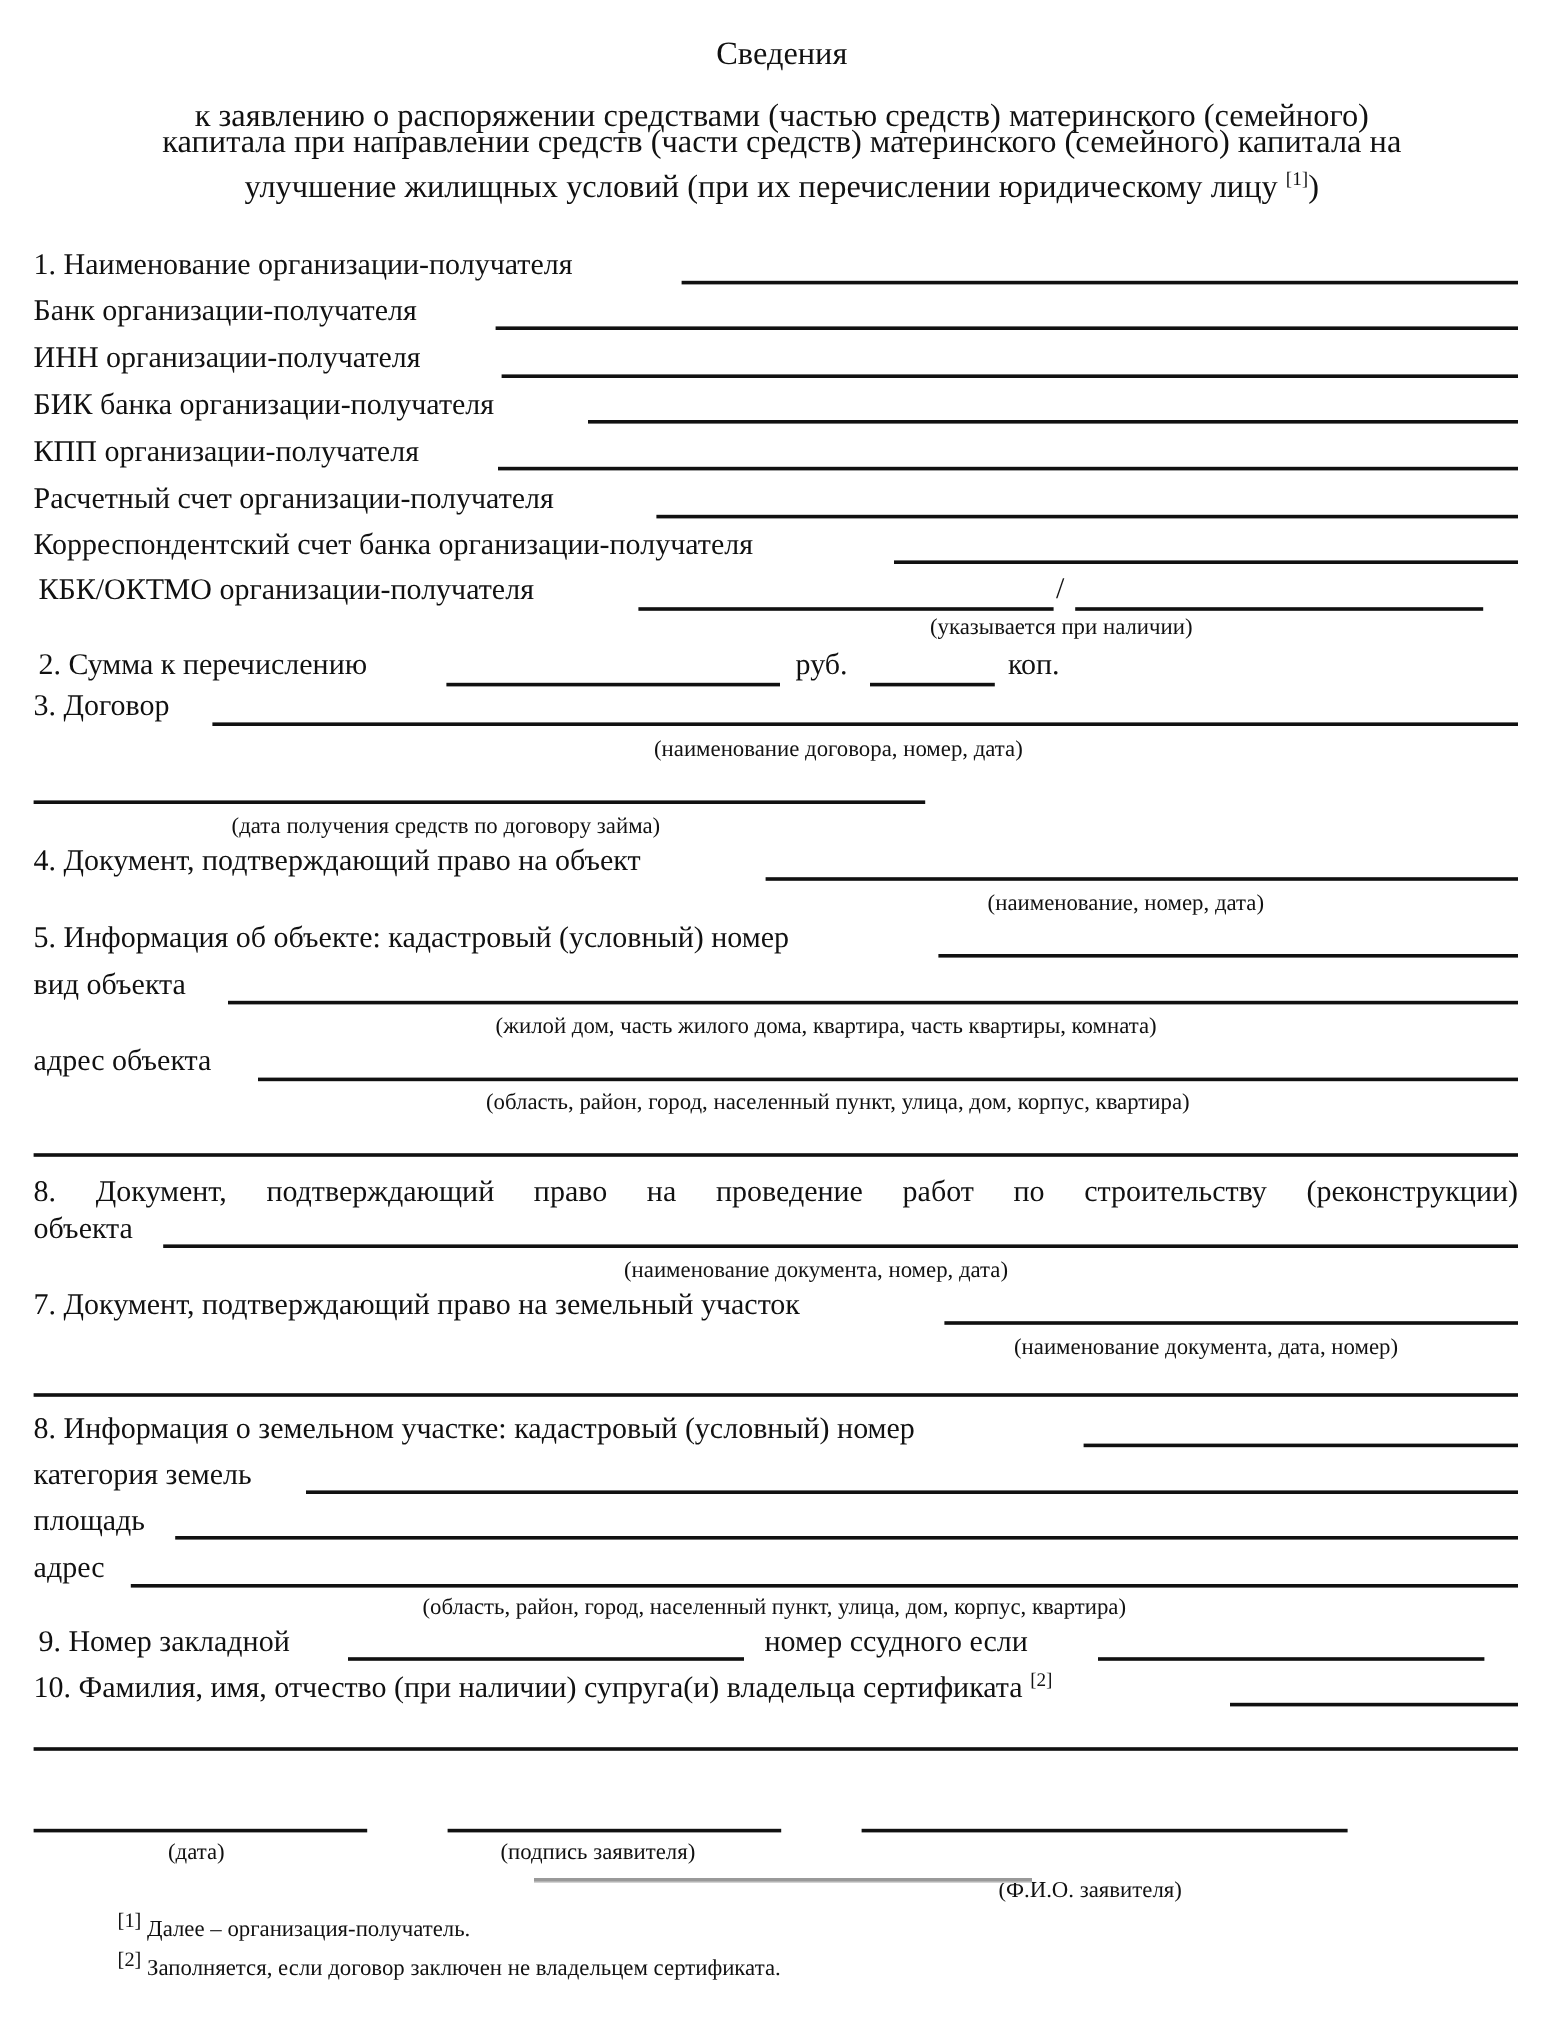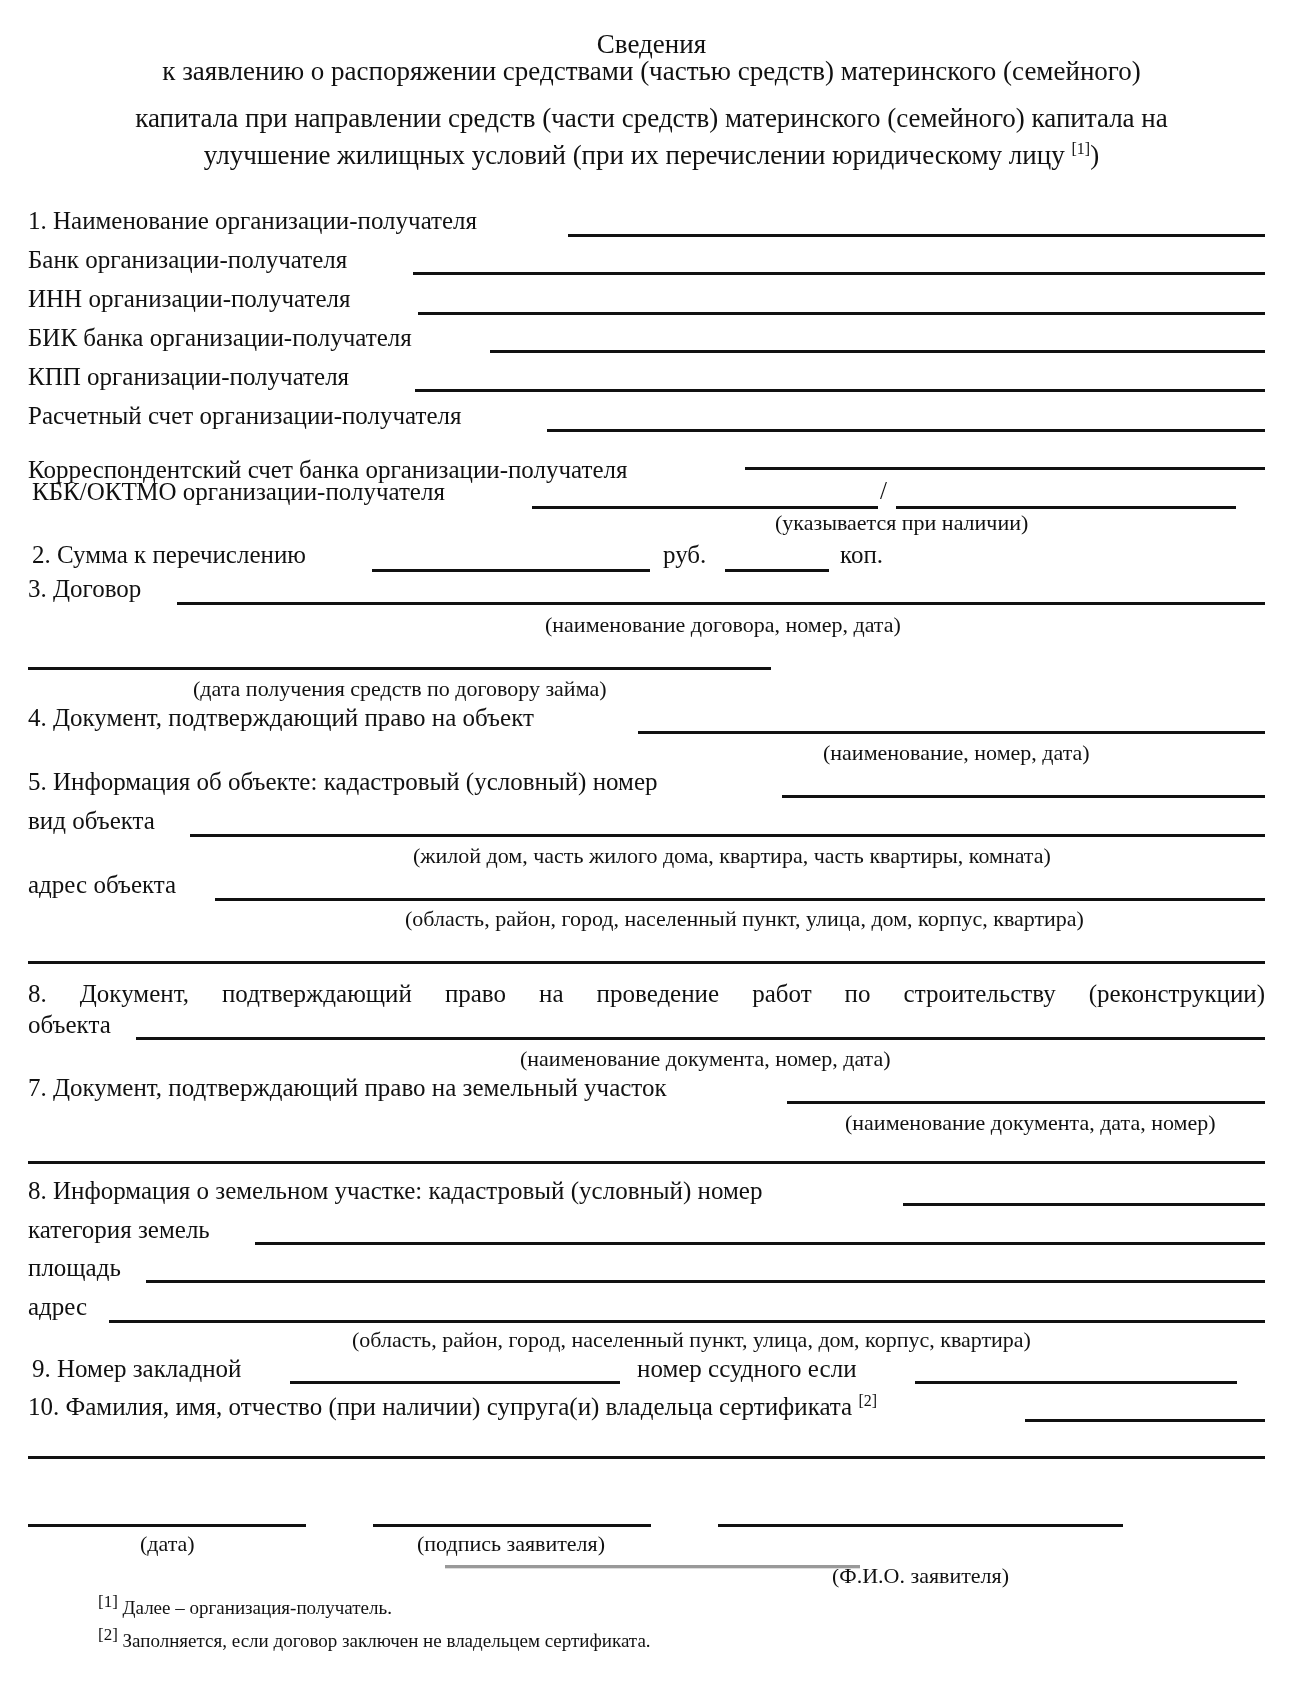--- a/index.html
+++ b/index.html
@@ -1,33 +1,33 @@
 <!DOCTYPE html>
 <html><head>
 <meta charset="utf-8">
 <style>
   html, body { margin:0; padding:0; background:#ffffff; }
   body { width:1303px; height:1700px; position:relative; overflow:hidden;
          font-family:"Liberation Serif", "DejaVu Serif", serif; color:#111; }
   .t { position:absolute; white-space:nowrap; font-size:25px; line-height:30px; }
   .title { position:absolute; left:0; width:1303px; text-align:center; font-size:27px; line-height:37px; }
-  .hint { position:absolute; white-space:nowrap; font-size:22px; line-height:22px; text-align:center; }
+  .hint { position:absolute; white-space:nowrap; font-size:19px; line-height:22px; text-align:center; }
   .ln { position:absolute; height:3px; background:#111; }
   .ln input { position:absolute; left:0; bottom:3px; width:100%; height:28px; border:none; background:transparent;
               font-family:"Liberation Serif", serif; font-size:22px; outline:none; padding:0 4px; box-sizing:border-box; }
   .sup { font-size:16px; vertical-align:super; line-height:0; }
   .sep { position:absolute; left:445px; top:1565px; width:415px; height:3px; background:#999; border-bottom:1px solid #ddd; }
   .fn { position:absolute; left:98px; white-space:nowrap; font-size:19px; line-height:24px; }
   .fn .sup { font-size:17px; }
 </style>
 </head>
 <body>
 
 <div class="title" style="top:26px;">Сведения</div>
-<div class="title" style="top:53px;">к заявлению о распоряжении средствами (частью средств) материнского (семейного)</div>
+<div class="title" style="top:78px;">к заявлению о распоряжении средствами (частью средств) материнского (семейного)</div>
 <div class="title" style="top:100px;">капитала при направлении средств (части средств) материнского (семейного) капитала на</div>
 <div class="title" style="top:137px;"><span>улучшение жилищных условий (при их перечислении юридическому лицу</span> <span class="sup">[1]</span><span>)</span></div>
 
 <div class="t" style="left:28px;top:206px;">1. Наименование организации-получателя</div>
 <div class="ln" style="left:568px;top:234px;width:697px;">
     <input value="" style="">
   </div>
 
 <div class="t" style="left:28px;top:245px;">Банк организации-получателя</div>
 <div class="ln" style="left:413px;top:272px;width:852px;">
@@ -47,21 +47,21 @@
 <div class="t" style="left:28px;top:362px;">КПП организации-получателя</div>
 <div class="ln" style="left:415px;top:389px;width:850px;">
     <input value="" style="">
   </div>
 
 <div class="t" style="left:28px;top:401px;">Расчетный счет организации-получателя</div>
 <div class="ln" style="left:547px;top:429px;width:718px;">
     <input value="" style="">
   </div>
 
-<div class="t" style="left:28px;top:455px;">Корреспондентский счет банка организации-получателя</div>
+<div class="t" style="left:28px;top:440px;">Корреспондентский счет банка организации-получателя</div>
 <div class="ln" style="left:745px;top:467px;width:520px;">
     <input value="" style="">
   </div>
 
 <div class="t" style="left:32px;top:477px;">КБК/ОКТМО организации-получателя</div>
 <div class="ln" style="left:532px;top:506px;width:346px;">
     <input value="" style="">
   </div>
 <div class="t" style="left:880px;top:476px;">/</div>
 <div class="ln" style="left:896px;top:506px;width:340px;">

